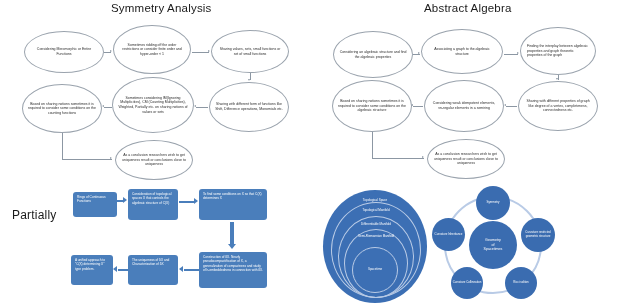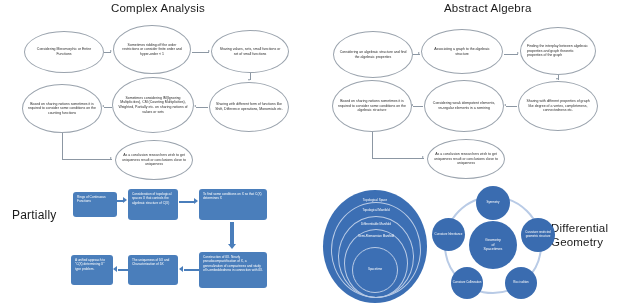--- a/index.html
+++ b/index.html
@@ -17,21 +17,21 @@
   .sec-title{
     position:absolute;
     font-size:11.5px;
     font-weight:400;
     color:#1a1a1a;
     letter-spacing:.2px;
     white-space:pre-line;
     line-height:1.18;
   }
   #title-complex{left:111px;top:2px;}
-  #title-algebra{left:444px;top:2px;}
+  #title-algebra{left:424px;top:2px;}
   #title-topology{left:12px;top:208px;font-size:12px;}
   #title-diffgeo{left:551px;top:222px;font-size:11.5px;text-align:left;}
 
   
   .ellipse{
     position:absolute;
     border:0.7px solid #9aa3ad;
     border-radius:50%;
     background:#ffffff;
     display:flex;
@@ -134,21 +134,21 @@
   }
   .center-circle span{
     font-size:3.6px;color:#fff;text-align:center;line-height:1.35;display:block;
   }
 </style>
 </head>
 <body>
 
 <div class="board">
 
-  <div class="sec-title" id="title-complex">Complex Analysis</div>
+  <div class="sec-title" id="title-complex">Symmetry Analysis</div>
 
   <div class="ellipse" style="left:24px;top:31px;width:80px;height:42px;">
     <span>Considering Meromorphic or Entire Functions</span>
   </div>
   <div class="ellipse" style="left:113px;top:25px;width:78px;height:49px;">
     <span>Sometimes ridding off the order restrictions or consider finite order and hyper-order &lt; 1</span>
   </div>
   <div class="ellipse" style="left:211px;top:30px;width:78px;height:43px;">
     <span>Sharing values, sets, small functions or set of small functions</span>
   </div>
@@ -252,22 +252,20 @@
   </div>
   <div class="tarrow" style="left:179px;top:266px;width:20px;height:8px;">
     <div class="shaft" style="left:4.5px;top:2.6px;width:15px;height:2.8px;"></div>
     <div class="head head-l" style="left:0.3px;top:0.2px;"></div>
   </div>
   <div class="tarrow" style="left:113px;top:266px;width:15px;height:8px;">
     <div class="shaft" style="left:4.5px;top:2.6px;width:10px;height:2.8px;"></div>
     <div class="head head-l" style="left:0.3px;top:0.2px;"></div>
   </div>
 
-  <div class="sec-title" id="title-diffgeo">Differential
-Geometry</div>
 
   <div class="nest" style="left:323px;top:190px;width:104px;height:104px;align-items:flex-start;padding-top:9px;">
     <span>Topological Space</span>
   </div>
   <div class="nest ring" style="left:331px;top:202px;width:88px;height:88px;align-items:flex-start;padding-top:6px;">
     <span>Topological Manifold</span>
   </div>
   <div class="nest ring" style="left:338px;top:216px;width:74px;height:74px;align-items:flex-start;padding-top:6px;">
     <span>Differentiable Manifold</span>
   </div>

